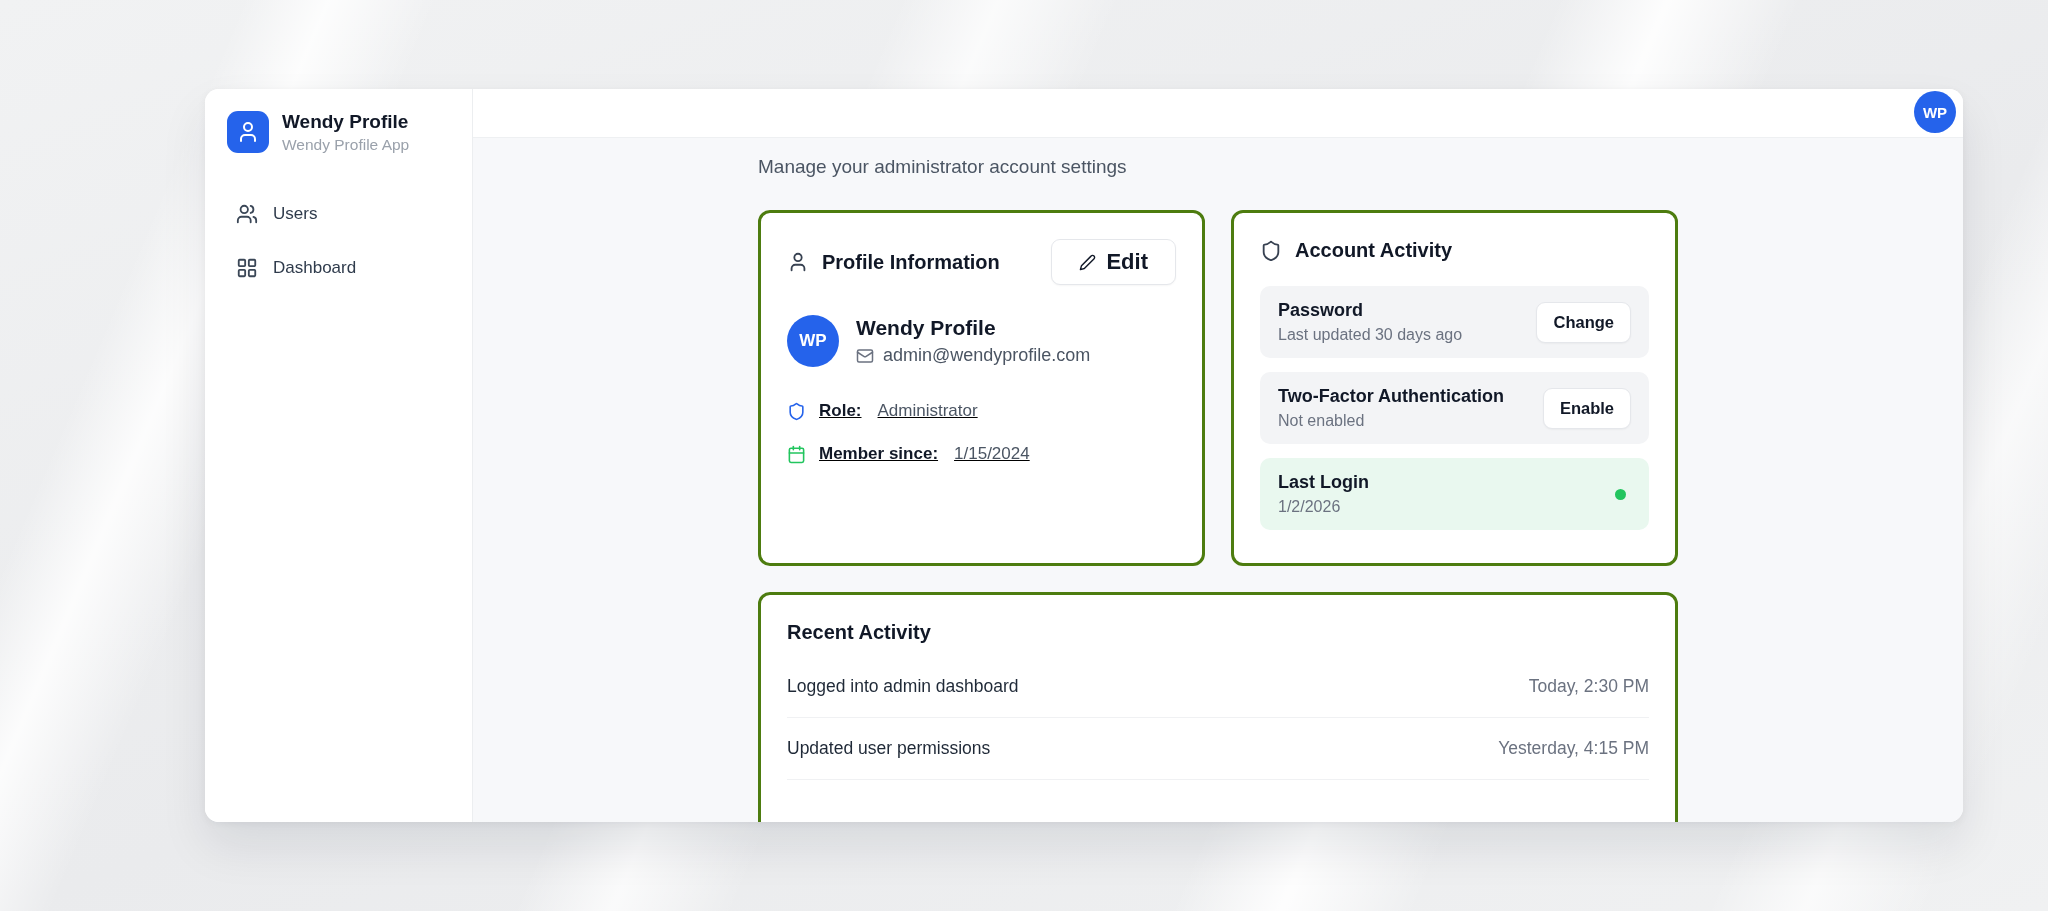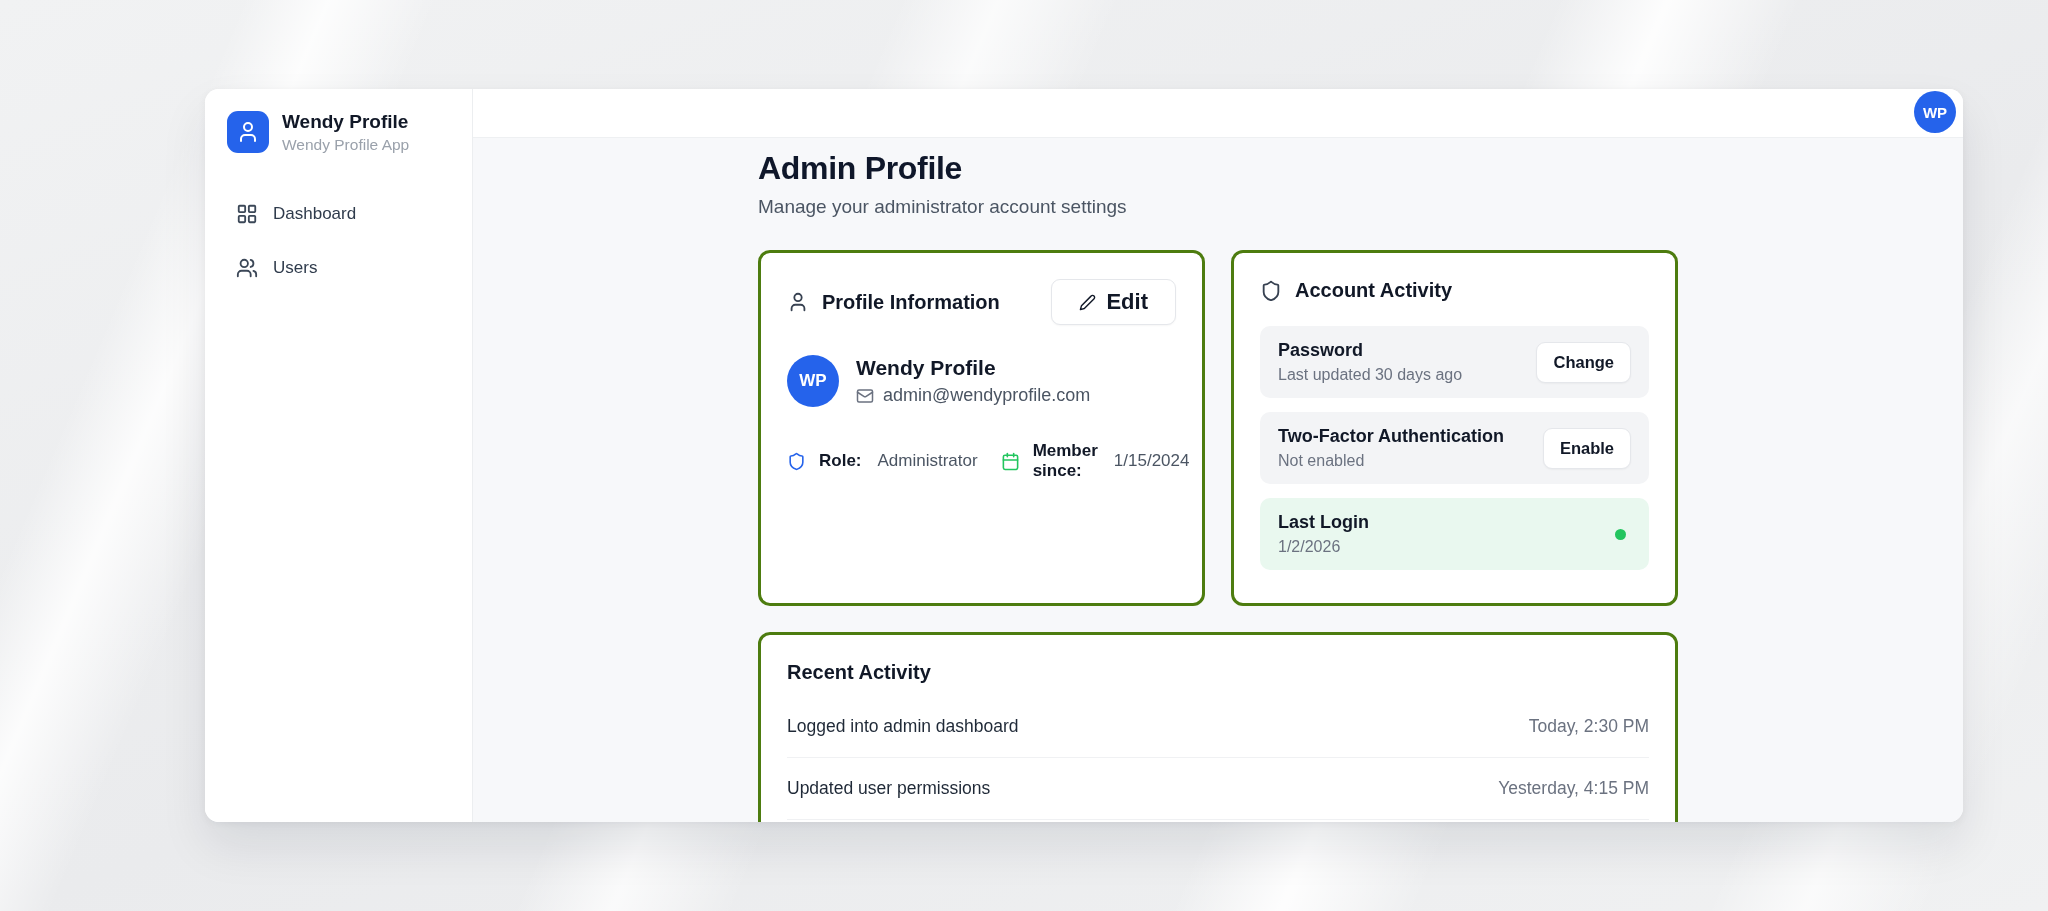--- a/index.html
+++ b/index.html
@@ -61,21 +61,21 @@
     box-shadow: 0 1px 2px rgba(0,0,0,.04); cursor: pointer;
   }
   .profile-person { display: flex; align-items: center; gap: 17px; margin-top: 30px; }
   .p-avatar {
     width: 52px; height: 52px; border-radius: 50%; background: var(--accent); flex-shrink: 0;
     color: #fff; font-size: 17px; font-weight: 700; display: flex; align-items: center; justify-content: center;
   }
   .p-name { font-size: 21px; font-weight: 700; color: #111827; }
   .p-email { display: flex; align-items: center; gap: 9px; margin-top: 5px; font-size: 18px; color: #4b5563; }
   .p-email svg { color: #6b7280; }
-  .meta { margin-top: 34px; display: flex; flex-direction: row; gap: 23px; }
+  .meta { margin-top: 34px; display: flex; flex-direction: column; gap: 23px; text-decoration: underline; }
   .meta-row { display: flex; align-items: center; gap: 13px; font-size: 17px; }
   .meta-label { font-weight: 700; color: #111827; }
   .meta-value { color: #4b5563; margin-left: 3px; }
   
   .sec-rows { margin-top: 24px; display: flex; flex-direction: column; gap: 14px; }
   .sec-row {
     min-height: 72px; border-radius: 10px; background: #f3f4f6;
     display: flex; align-items: center; justify-content: space-between; padding: 13px 18px;
   }
   .sec-row.green { background: #e9f8ef; }
@@ -107,53 +107,52 @@
             <path d="M19 21v-2a4 4 0 0 0-4-4H9a4 4 0 0 0-4 4v2"></path>
             <circle cx="12" cy="7" r="4"></circle>
           </svg>
       </div>
       <div>
         <div class="brand-title">Wendy Profile</div>
         <div class="brand-sub">Wendy Profile App</div>
       </div>
     </div>
     <nav class="nav">
+      <div class="nav-item">
+        <span>
+          <svg width="22" height="22" viewBox="0 0 24 24" fill="none" stroke="currentColor" stroke-width="2" stroke-linecap="round" stroke-linejoin="round">
+              <path d="M16 21v-2a4 4 0 0 0-4-4H6a4 4 0 0 0-4 4v2"></path>
+              <circle cx="9" cy="7" r="4"></circle>
+              <path d="M22 21v-2a4 4 0 0 0-3-3.87"></path>
+              <path d="M16 3.13a4 4 0 0 1 0 7.75"></path>
+            </svg>
+        </span>
+        <span>Users</span>
+      </div>
       <div class="nav-item">
         <span>
           <svg width="22" height="22" viewBox="0 0 24 24" fill="none" stroke="currentColor" stroke-width="2" stroke-linecap="round" stroke-linejoin="round">
               <rect width="7" height="7" x="3" y="3" rx="1"></rect>
               <rect width="7" height="7" x="14" y="3" rx="1"></rect>
               <rect width="7" height="7" x="14" y="14" rx="1"></rect>
               <rect width="7" height="7" x="3" y="14" rx="1"></rect>
             </svg>
         </span>
         <span>Dashboard</span>
       </div>
-      <div class="nav-item">
-        <span>
-          <svg width="22" height="22" viewBox="0 0 24 24" fill="none" stroke="currentColor" stroke-width="2" stroke-linecap="round" stroke-linejoin="round">
-              <path d="M16 21v-2a4 4 0 0 0-4-4H6a4 4 0 0 0-4 4v2"></path>
-              <circle cx="9" cy="7" r="4"></circle>
-              <path d="M22 21v-2a4 4 0 0 0-3-3.87"></path>
-              <path d="M16 3.13a4 4 0 0 1 0 7.75"></path>
-            </svg>
-        </span>
-        <span>Users</span>
-      </div>
     </nav>
   </aside>
 
   <div class="main">
     <div class="topbar">
       <div class="topbar-avatar">WP</div>
     </div>
 
     <div class="content">
       <div class="container">
-        <h1 class="page-title">Admin Profile</h1>
         <div class="page-sub">Manage your administrator account settings</div>
 
         <div class="cards">
 
           <section class="card profile">
             <div class="card-head">
               <div class="head-left">
                 <span>
                   <svg width="22" height="22" viewBox="0 0 24 24" fill="none" stroke="currentColor" stroke-width="2" stroke-linecap="round" stroke-linejoin="round">
                       <path d="M19 21v-2a4 4 0 0 0-4-4H9a4 4 0 0 0-4 4v2"></path>

